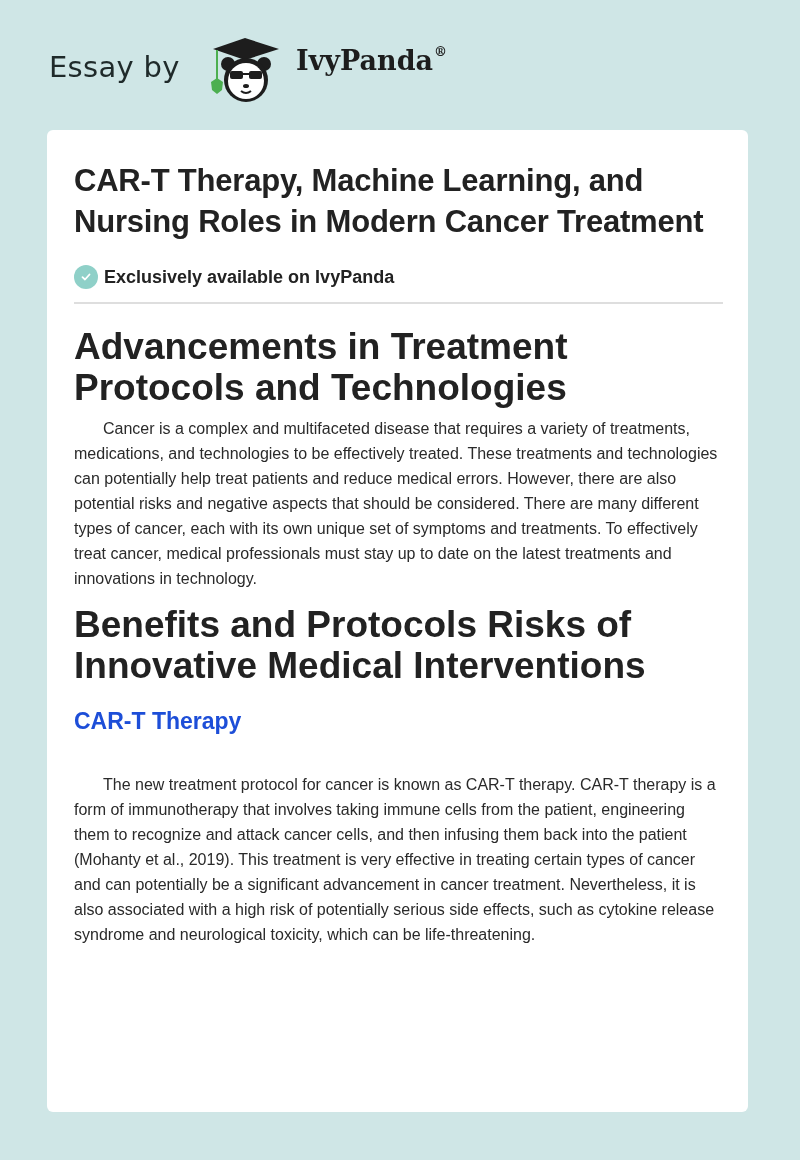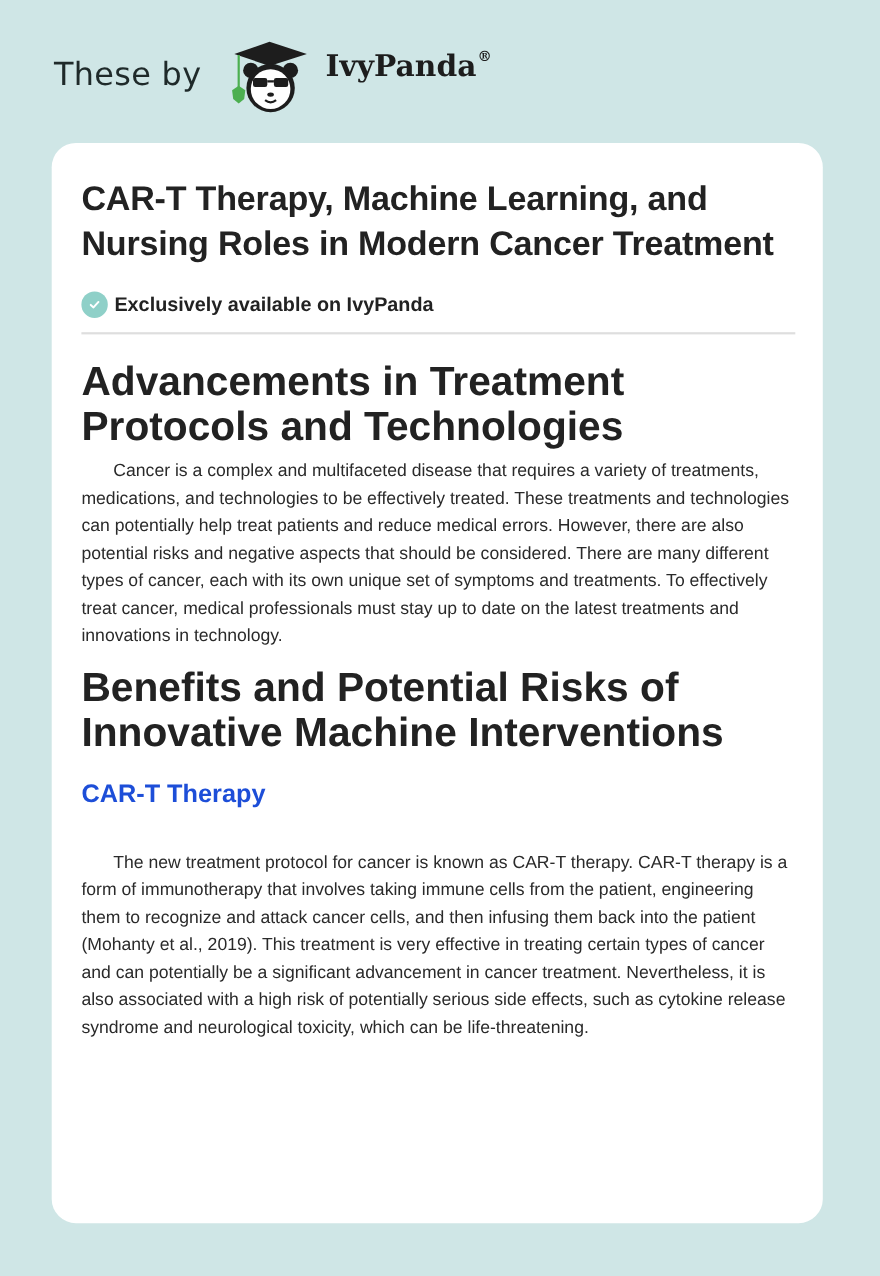--- a/index.html
+++ b/index.html
@@ -23,21 +23,21 @@
   .brand-name {
     position: absolute; left: 296px; top: 44px;
     font-family: "DejaVu Serif", serif; font-weight: bold;
     font-size: 27px; color: #1d1d1d;
   }
   .brand-name sup { font-size: 13px; font-weight: bold; vertical-align: 14px; margin-left: 1px; }
 
   .card {
     position: absolute; left: 47px; top: 130px;
     width: 701px; height: 982px;
-    background: #ffffff; border-radius: 22px;
+    background: #ffffff; border-radius: 6px;
   }
   .content { position: absolute; left: 27px; top: 30px; width: 650px; }
   h1 {
     margin: 0; font-size: 31px; line-height: 41px; font-weight: bold; color: #222;
     letter-spacing: -0.2px;
   }
   .badge { display: flex; align-items: center; margin-top: 23px; }
   .badge-icon {
     width: 24px; height: 24px; border-radius: 50%; background: #8fd0c8;
     display: flex; align-items: center; justify-content: center; margin-right: 6px;
@@ -56,21 +56,21 @@
   }
   .p1 { margin-top: 8px; }
   .h2b { margin-top: 13px; }
   .h3a { margin-top: 20px; }
   .p2 { margin-top: 36px; }
 </style>
 </head>
 <body>
 
 <div class="header">
-  <span class="brand-prefix">These by</span>
+  <span class="brand-prefix">Essay by</span>
   <svg class="logo-mark" viewBox="0 0 88 72">
 
     <polygon points="10,13 42,2 76,13 42,24" fill="#1d1d1d"></polygon>
 
     <line x1="14" y1="14" x2="14" y2="46" stroke="#4caf50" stroke-width="2"></line>
 
     <path d="M8,46 L14,42 L20,46 L19,54 L14,58 L9,54 Z" fill="#4caf50"></path>
 
     <circle cx="25" cy="28" r="7" fill="#1d1d1d"></circle>
     <circle cx="61" cy="28" r="7" fill="#1d1d1d"></circle>
@@ -99,17 +99,17 @@
           </svg>
       </span>
       <span class="badge-text">Exclusively available on IvyPanda</span>
     </div>
 
     <div class="divider"></div>
 
     <h2>Advancements in Treatment Protocols and Technologies</h2>
     <p class="p1">Cancer is a complex and multifaceted disease that requires a variety of treatments, medications, and technologies to be effectively treated. These treatments and technologies can potentially help treat patients and reduce medical errors. However, there are also potential risks and negative aspects that should be considered. There are many different types of cancer, each with its own unique set of symptoms and treatments. To effectively treat cancer, medical professionals must stay up to date on the latest treatments and innovations in technology.</p>
 
-    <h2 class="h2b">Benefits and Potential Risks of Innovative Machine Interventions</h2>
+    <h2 class="h2b">Benefits and Protocols Risks of Innovative Medical Interventions</h2>
     <h3 class="h3a">CAR-T Therapy</h3>
     <p class="p2">The new treatment protocol for cancer is known as CAR-T therapy. CAR-T therapy is a form of immunotherapy that involves taking immune cells from the patient, engineering them to recognize and attack cancer cells, and then infusing them back into the patient (Mohanty et al., 2019). This treatment is very effective in treating certain types of cancer and can potentially be a significant advancement in cancer treatment. Nevertheless, it is also associated with a high risk of potentially serious side effects, such as cytokine release syndrome and neurological toxicity, which can be life-threatening.</p>
   </div>
 </div>
 
 </body></html>

